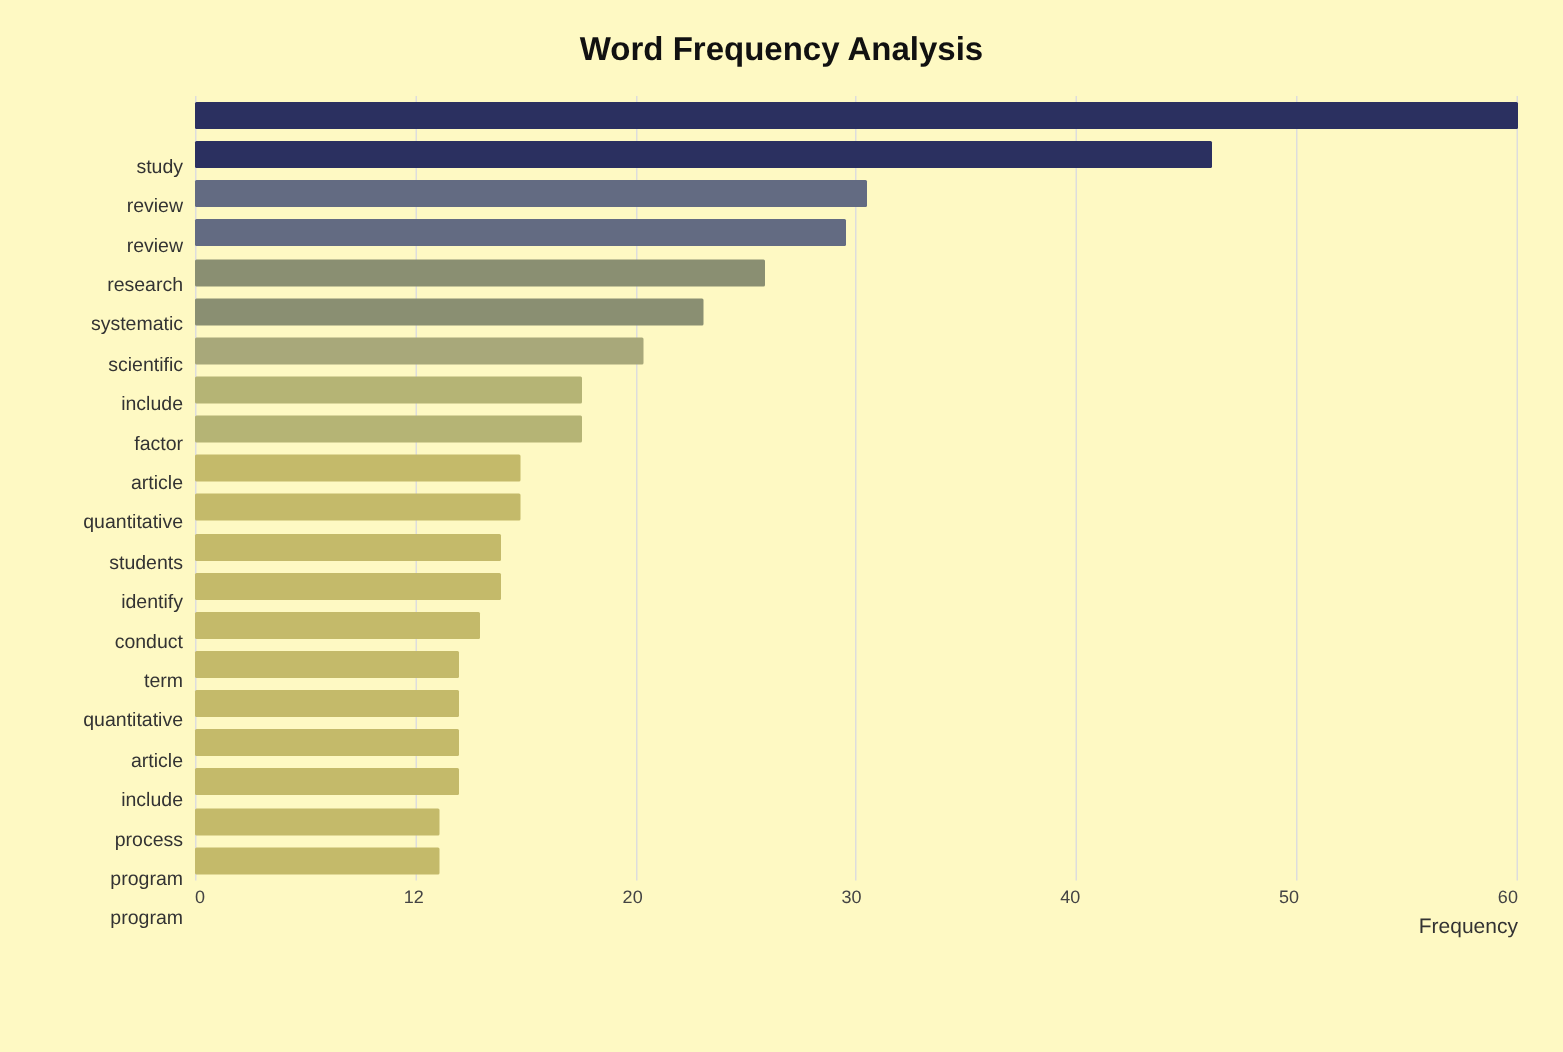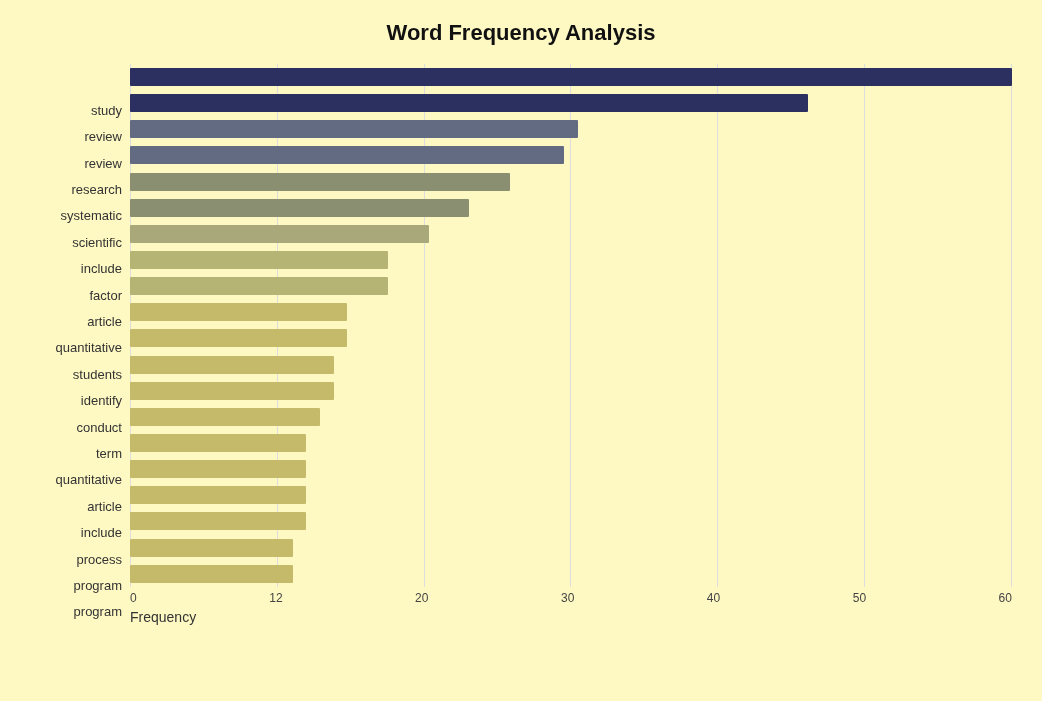--- a/index.html
+++ b/index.html
@@ -92,21 +92,21 @@
       justify-content: space-between;
       padding-left: 0;
       margin-top: 4px;
     }
     .x-tick {
       font-size: 12px;
       color: #444;
       text-align: center;
     }
     .x-label {
-      text-align: left;
+      text-align: right;
       font-size: 14px;
       color: #333;
       margin-top: 4px;
     }
   </style>
 </head>
 <body>
 
 <div class="chart-container">
   <div class="chart-title">Word Frequency Analysis</div>

